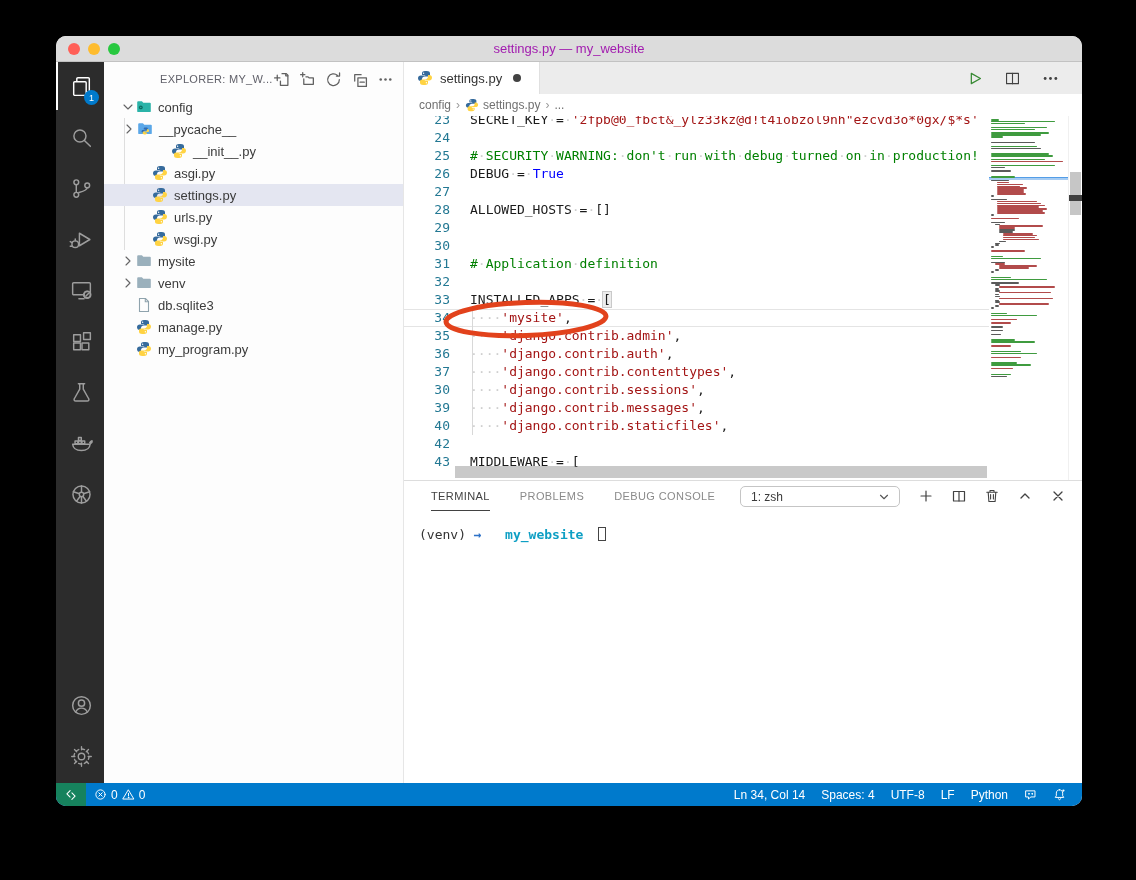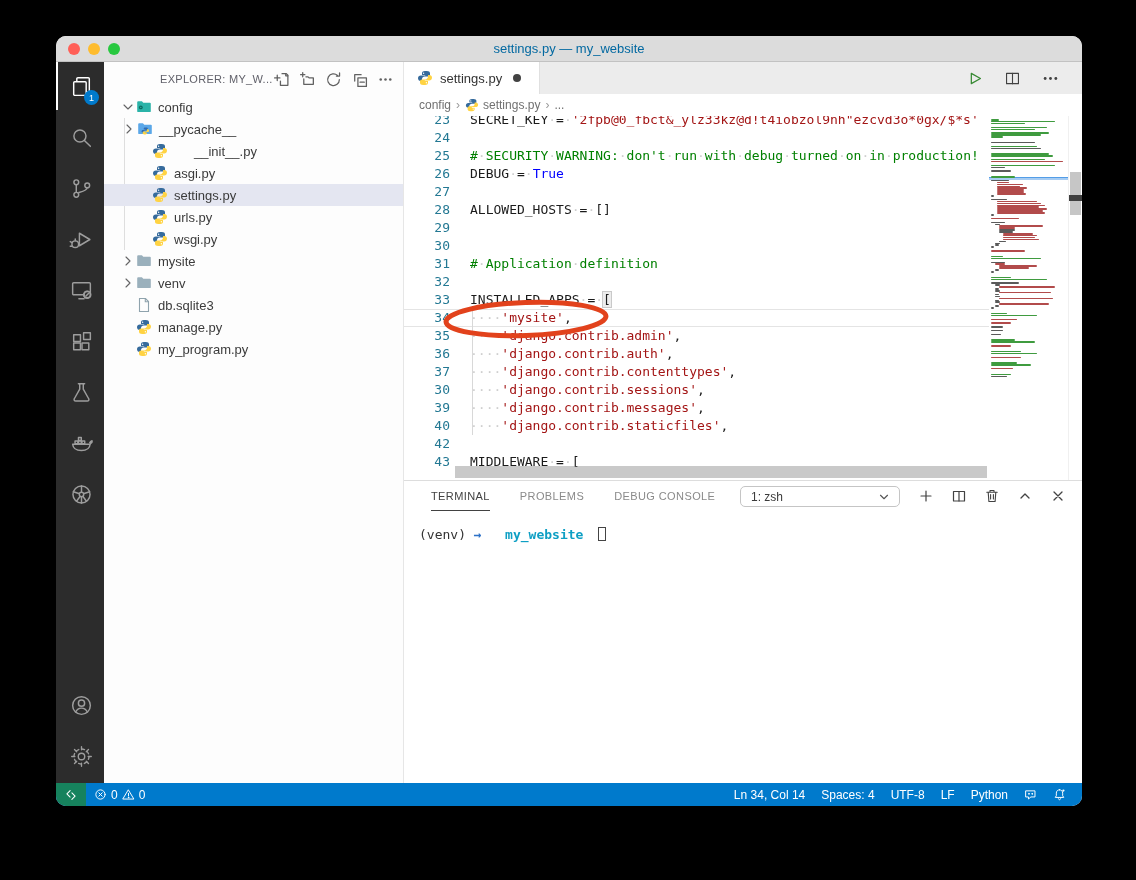--- a/index.html
+++ b/index.html
@@ -3,21 +3,21 @@
 <meta charset="utf-8">
 <style>
   * { box-sizing: border-box; margin: 0; padding: 0; }
   html,body { width:1136px; height:880px; background:#000; font-family:"Liberation Sans",sans-serif; overflow:hidden; }
   .window { position:absolute; left:56px; top:36px; width:1026px; height:770px; background:#fff;
             border-radius:10px; overflow:hidden; box-shadow:0 22px 70px rgba(0,0,0,.6); }
 
   
   .titlebar { height:26px; background:#dcdcdc; border-bottom:1px solid #c2c2c2; position:relative;
               display:flex; align-items:center; justify-content:center; }
-  .title { font-size:13px; color:#0369a1; }
+  .title { font-size:13px; color:#a21caf; }
   .lights { position:absolute; left:12px; top:7px; display:flex; gap:8px; }
   .light { width:12px; height:12px; border-radius:50%; }
   .light.r{background:#ff5f57}.light.y{background:#febc2e}.light.g{background:#28c840}
 
   .main { position:absolute; top:26px; bottom:23px; left:0; right:0; display:flex; }
 
   
   .activitybar { width:48px; background:#2c2c2c; display:flex; flex-direction:column; flex:none; }
   .ab-item { width:48px; height:48px; display:flex; align-items:center; justify-content:center;
              color:#9d9d9d; position:relative; border-left:2px solid transparent; margin-bottom:3px; }
@@ -262,21 +262,21 @@
                 <path d="M6 4l4 4-4 4"></path>
               </svg>
             </span>
             <span class="ficon"><svg viewBox="0 0 16 16">
                 <path fill="#5aa7e8" d="M1.2 3.2c0-.5.4-.9.9-.9h3.8l1.4 1.4h6.6c.5 0 .9.4.9.9v7.6c0 .5-.4.9-.9.9H2.1c-.5 0-.9-.4-.9-.9V3.2z"></path>
                 <path fill="#2f6bb0" d="M8.2 6.6c-.9 0-1.5.4-1.5 1.1v.9h1.7v.3H5.9c-.8 0-1.4.6-1.4 1.4 0 .8.6 1.4 1.4 1.4h.8v-.9c0-.8.7-1.4 1.5-1.4h1.7c.6 0 1-.4 1-1v-.7c0-.7-.6-1.1-1.5-1.1h-1.2z"></path>
                 <path fill="#ffd343" d="M8.4 13.4c.9 0 1.5-.4 1.5-1.1v-.9H8.2v-.3h2.5c.8 0 1.4-.6 1.4-1.4 0-.8-.6-1.4-1.4-1.4h-.8v.9c0 .8-.7 1.4-1.5 1.4H6.7c-.6 0-1 .4-1 1v.7c0 .7.6 1.1 1.5 1.1h1.2z"></path>
               </svg></span>
             <span class="lbl">__pycache__</span>
           </div>
-          <div class="trow" style="padding-left: 48px; gap: 20px;">
+          <div class="trow" style="padding-left: 67px;">
             <span class="ficon"><svg viewBox="0 0 16 16">
                 <path fill="#366b9c" d="M7.9 1C6.2 1 5 1.8 5 3.2V5h3.2v.6H3.7C2.2 5.6 1 6.7 1 8.3s1.1 2.7 2.6 2.7H5V9.2C5 7.7 6.3 6.6 7.8 6.6h3.3c1.2 0 1.9-.8 1.9-2V3.2C13 1.8 11.7 1 9.9 1H7.9zM6.6 2.6c.4 0 .7.3.7.7s-.3.7-.7.7-.7-.3-.7-.7.3-.7.7-.7z"></path>
                 <path fill="#ffd343" d="M8.1 15c1.7 0 2.9-.8 2.9-2.2V11H7.8v-.6h4.5c1.5 0 2.7-1.1 2.7-2.7S13.9 5 12.4 5H11v1.8c0 1.5-1.3 2.6-2.8 2.6H4.9c-1.2 0-1.9.8-1.9 2v1.4C3 14.2 4.3 15 6.1 15h2zm1.3-1.6c-.4 0-.7-.3-.7-.7s.3-.7.7-.7.7.3.7.7-.3.7-.7.7z"></path>
               </svg></span>
             <span class="lbl">__init__.py</span>
           </div>
           <div class="trow" style="padding-left: 48px;">
             <span class="ficon"><svg viewBox="0 0 16 16">
                 <path fill="#366b9c" d="M7.9 1C6.2 1 5 1.8 5 3.2V5h3.2v.6H3.7C2.2 5.6 1 6.7 1 8.3s1.1 2.7 2.6 2.7H5V9.2C5 7.7 6.3 6.6 7.8 6.6h3.3c1.2 0 1.9-.8 1.9-2V3.2C13 1.8 11.7 1 9.9 1H7.9zM6.6 2.6c.4 0 .7.3.7.7s-.3.7-.7.7-.7-.3-.7-.7.3-.7.7-.7z"></path>
                 <path fill="#ffd343" d="M8.1 15c1.7 0 2.9-.8 2.9-2.2V11H7.8v-.6h4.5c1.5 0 2.7-1.1 2.7-2.7S13.9 5 12.4 5H11v1.8c0 1.5-1.3 2.6-2.8 2.6H4.9c-1.2 0-1.9.8-1.9 2v1.4C3 14.2 4.3 15 6.1 15h2zm1.3-1.6c-.4 0-.7-.3-.7-.7s.3-.7.7-.7.7.3.7.7-.3.7-.7.7z"></path>

